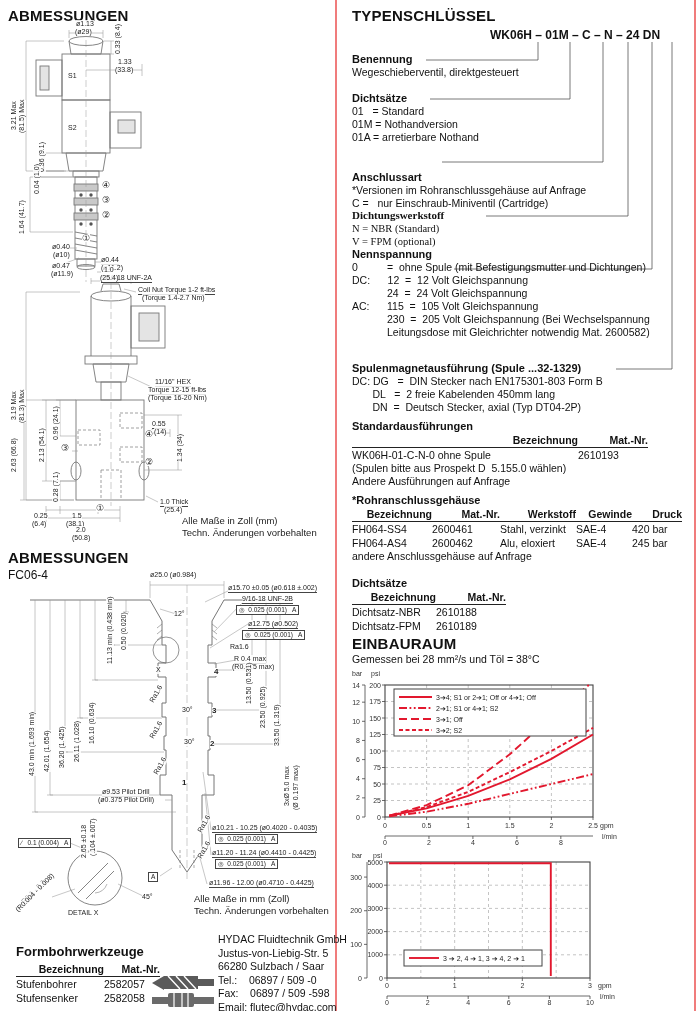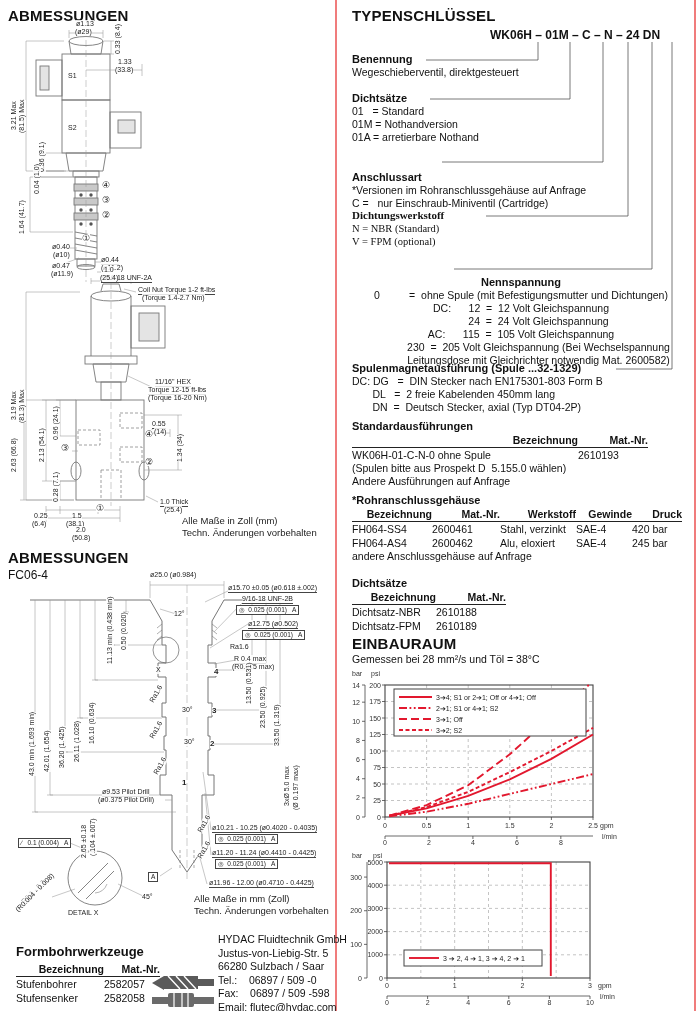--- a/index.html
+++ b/index.html
@@ -328,21 +328,21 @@
       <div class="sec" style="top: 155px; margin-top: 16px;">
         <div class="hd">Anschlussart</div>
         <div class="ln">*Versionen im Rohranschlussgehäuse auf Anfrage</div>
         <div class="ln">C =   nur Einschraub-Miniventil (Cartridge)</div>
       </div>
       <div class="sec" style="top: 209px; font-family: Liberation Serif, serif;">
         <div class="hd">Dichtungswerkstoff</div>
         <div class="ln">N = NBR (Standard)</div>
         <div class="ln">V = FPM (optional)</div>
       </div>
-      <div class="sec" style="top: 276px; text-align: center;">
+      <div class="sec" style="top: 248px;">
         <div class="hd">Nennspannung</div>
         <div class="ln">0          =  ohne Spule (mit Befestigungsmutter und Dichtungen)</div>
         <div class="ln">DC:      12  =  12 Volt Gleichspannung</div>
         <div class="ln">            24  =  24 Volt Gleichspannung</div>
         <div class="ln">AC:      115  =  105 Volt Gleichspannung</div>
         <div class="ln">            230  =  205 Volt Gleichspannung (Bei Wechselspannung</div>
         <div class="ln">            Leitungsdose mit Gleichrichter notwendig Mat. 2600582)</div>
       </div>
       <div class="sec" style="top: 362px;">
         <div class="hd">Spulenmagnetausführung (Spule ...32-1329)</div>

